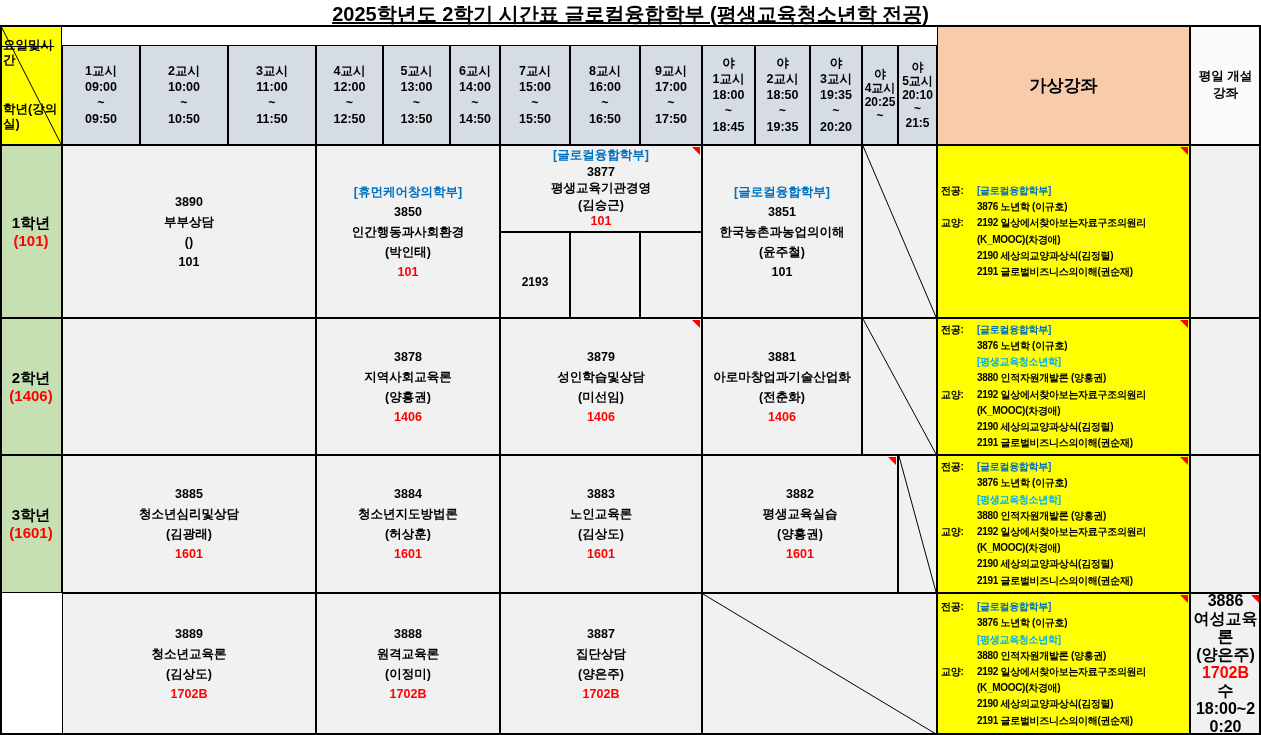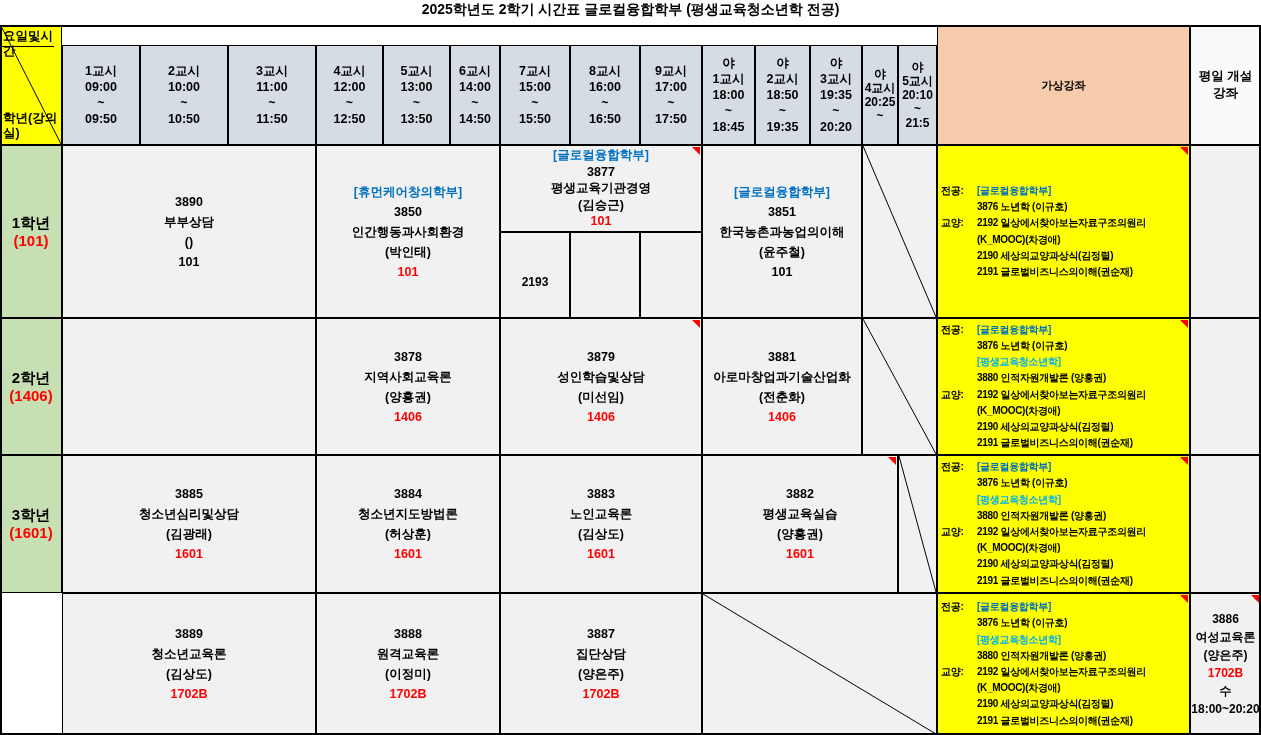--- a/index.html
+++ b/index.html
@@ -1,46 +1,46 @@
 <!DOCTYPE html>
 <html><head>
 <meta charset="utf-8">
 <style>
   html,body{margin:0;padding:0;background:#fff;}
   .screen{position:relative;width:1261px;height:735px;background:#fff;overflow:hidden;
           font-family:"Liberation Sans","DejaVu Sans",sans-serif;font-weight:bold;color:#000;}
-  .title{position:absolute;left:0;top:1px;width:100%;text-align:center;font-size:14px;}
+  .title{position:absolute;left:0;top:1px;width:100%;text-align:center;font-size:20px;text-decoration:underline;}
   .outer{position:absolute;left:0;top:25px;width:1261px;height:710px;border:2px solid #000;
          box-sizing:border-box;pointer-events:none;z-index:5;}
   .cell{position:absolute;box-sizing:border-box;border:1px solid #000;display:flex;
         flex-direction:column;align-items:center;justify-content:center;text-align:center;overflow:hidden;}
   .bg-yellow{background:#FFFF00}
   .bg-green{background:#C6E0B4}
   .bg-head{background:#D6DCE4}
   .bg-peach{background:#F8CBAD}
   .bg-body{background:#F1F1F1}
   .bg-white{background:#FAFAFA}
   .blue{color:#0070C0}
   .lblue{color:#00B0F0}
   .red{color:#FF0000}
   .pcell div{line-height:16px;font-size:12.5px;}
   .narrow div{line-height:14px;font-size:12px;word-break:break-all;}
   .daycell{font-size:12.5px;}
-  .vhead{font-size:11px;}
+  .vhead{font-size:17px;}
   .whead{font-size:12.5px;line-height:17px;padding:12px 3px;}
   .gcell div{font-size:15px;line-height:18px;}
   .course{display:flex;flex-direction:column;align-items:center;justify-content:center;width:100%;}
   .course .ln{font-size:12.5px;line-height:20px;}
   .tight .ln{line-height:16.5px;}
   .seminar .ln{line-height:16.5px;font-size:12px;word-break:break-all;padding:0 2px;margin-top:48px;}
-  .wcell .ln{line-height:18px;font-size:12px;word-break:break-all;}
+  .wcell .ln{line-height:18px;font-size:16px;word-break:break-all;}
   .vcell{align-items:stretch;justify-content:center;text-align:left;padding:1px 3px;}
   .vcell .ln{font-size:10px;line-height:16.2px;letter-spacing:-0.3px;white-space:nowrap;}
   .pfx{display:inline-block;width:36px;}
-  .corner{justify-content:space-between;align-items:center;text-align:left;padding:3px 2px;}
+  .corner{justify-content:space-between;align-items:center;text-align:left;padding:12px 2px;}
   .corner div{font-size:12.5px;line-height:15px;}
   .notch{position:absolute;top:1px;right:1px;width:0;height:0;
          border-top:8px solid #FF0000;border-left:8px solid transparent;z-index:4;}
   .dsvg{position:absolute;left:0;top:0;width:100%;height:100%;}
   .hline{position:absolute;left:0;top:20px;width:53px;height:1px;background:#000;}
 </style>
 </head>
 <body>
 
 <div class="screen">

